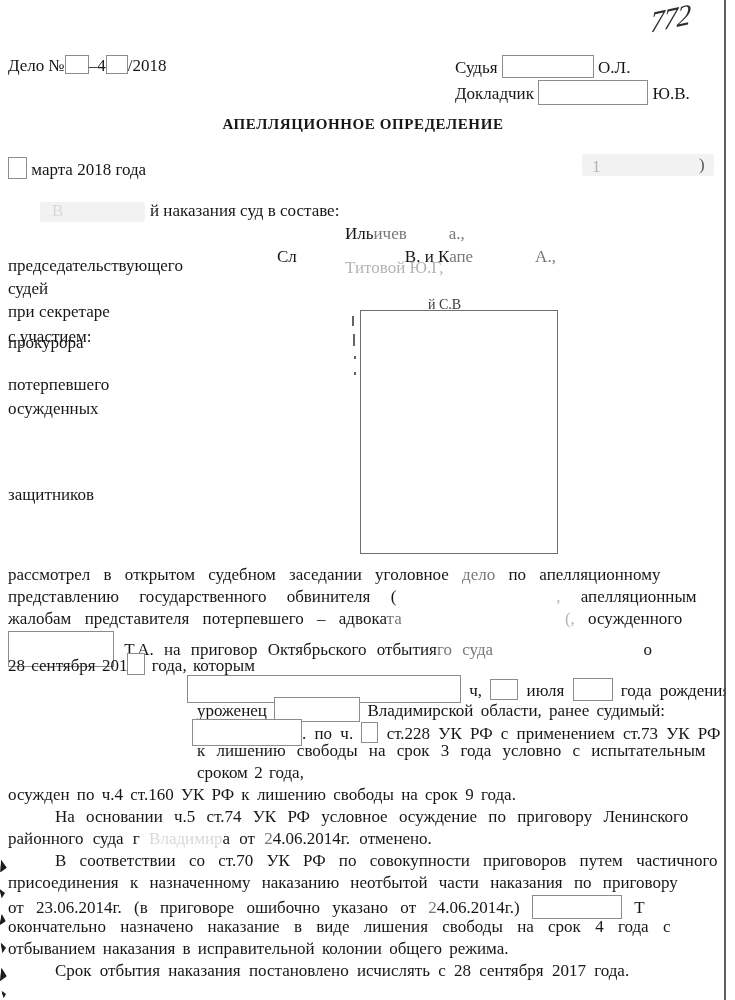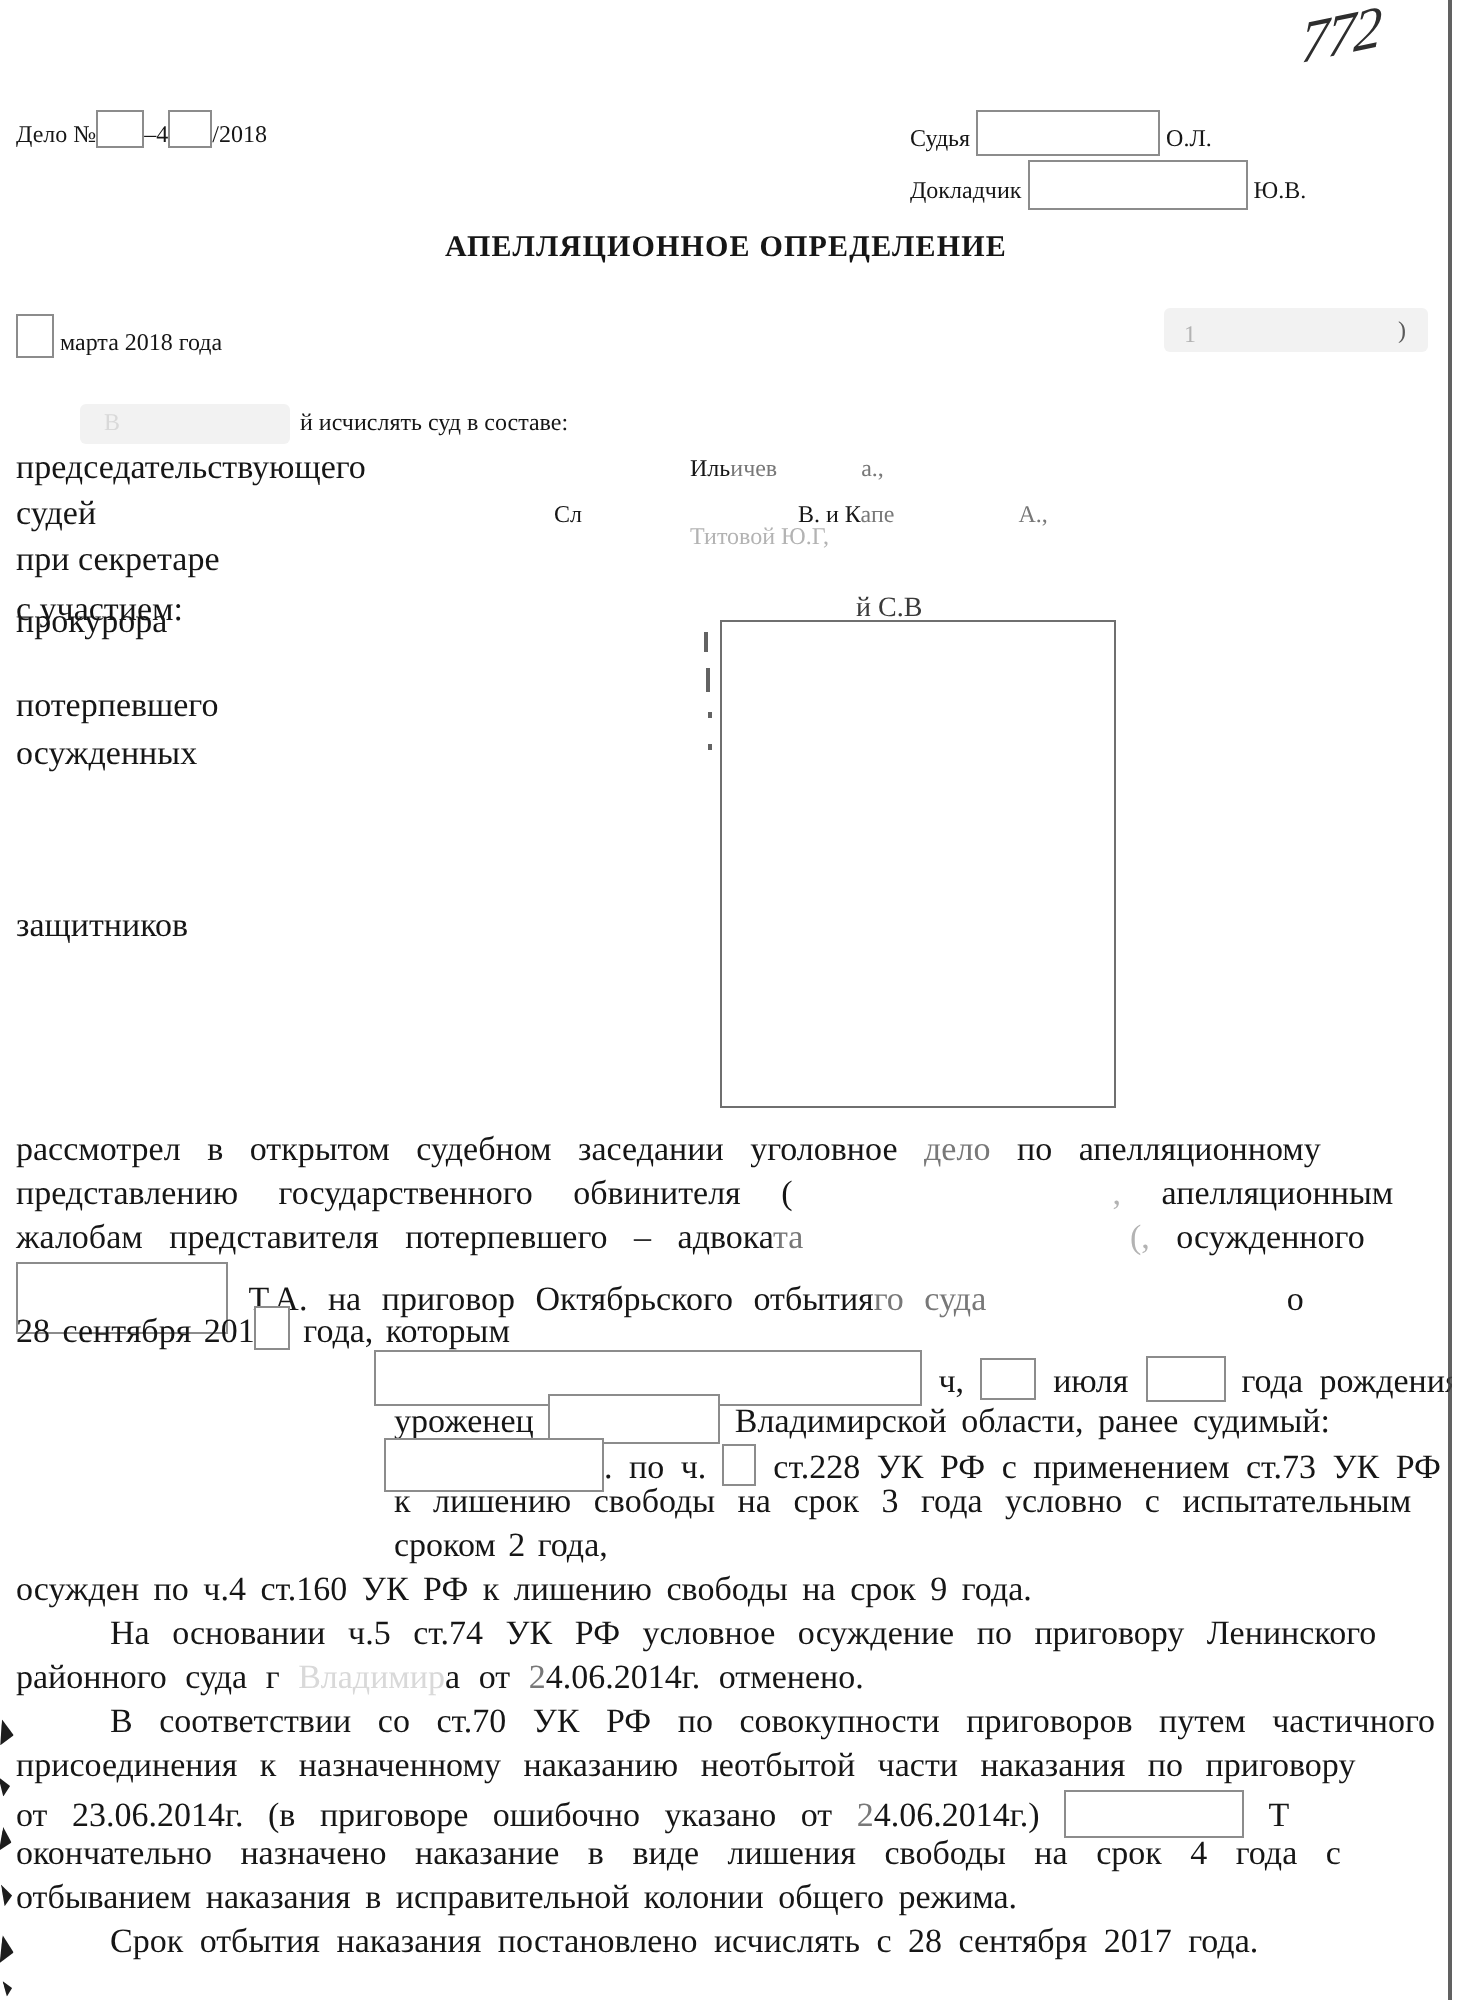--- a/index.html
+++ b/index.html
@@ -1,27 +1,27 @@
 <!DOCTYPE html>
 <html><head>
 <meta charset="utf-8">
 <style>
   html,body{margin:0;padding:0;background:#e8e8e8;}
   .page{position:relative;width:735px;height:1000px;background:#ffffff;overflow:hidden;
         font-family:"Liberation Serif", serif;color:#161616;}
   .clip{position:absolute;left:0;top:0;width:726px;height:1000px;overflow:hidden;}
-  .abs{position:absolute;white-space:pre;font-size:12px;line-height:20px;}
+  .abs{position:absolute;white-space:pre;font-size:17px;line-height:20px;}
   .bline{position:absolute;white-space:pre;font-size:17px;line-height:20px;color:#161616;}
   .seg-n{color:#161616;}
   .seg-m{color:#787878;}
   .seg-f{color:#b3b3b3;}
   .seg-f2{color:#d9d9d9;}
   .rbox{display:inline-block;background:#fff;border:1px solid #8c8c8c;vertical-align:-4px;}
   .gapseg{display:inline-block;}
-  .label{font-size:17px;}
+  .label{font-size:17px;margin-top:32px;}
   .title{position:absolute;left:0;top:116px;width:726px;text-align:center;font-weight:bold;
          font-size:15px;letter-spacing:.6px;}
   .handnum{position:absolute;left:650px;top:2px;font-size:29px;font-style:italic;
            color:#2e2e2e;transform:rotate(-12deg) skewX(-14deg);letter-spacing:-1px;}
   .bigbox{position:absolute;left:360px;top:310px;width:196px;height:242px;background:#fff;
           border:1px solid #6f6f6f;z-index:2;}
   .remnant{position:absolute;left:428px;top:297px;font-size:14px;color:#3a3a3a;z-index:1;}
   .scanline{position:absolute;left:724px;top:0;width:2px;height:1000px;background:#454545;opacity:.85;}
   .smudge{position:absolute;background:#f2f2f2;border-radius:3px;}
   .tick{position:absolute;background:#3c3c3c;opacity:.8;}
@@ -43,21 +43,21 @@
 
     <div class="title">АПЕЛЛЯЦИОННОЕ ОПРЕДЕЛЕНИЕ</div>
 
     <div class="abs" style="left:8px;top:157px"><span class="rbox" style="width:17px;height:20px;vertical-align:-4px"></span><span> марта 2018 года</span></div>
     <div class="smudge" style="left:582px;top:154px;width:132px;height:22px"></div>
     <div class="abs seg-f" style="left:592px;top:157px">1</div>
     <div class="abs" style="left:699px;top:155px;color:#5a5a5a">)</div>
 
     <div class="smudge" style="left:40px;top:202px;width:105px;height:20px"></div>
     <div class="abs seg-f2" style="left:52px;top:201px">В</div>
-    <div class="abs" style="left:150px;top:201px">й исчислять суд в составе:</div>
+    <div class="abs" style="left:150px;top:201px">й наказания суд в составе:</div>
 
     <div class="abs label" style="left:8px;top:224px">председательствующего</div>
     <div class="abs" style="left:345px;top:224px"><span class="seg-n">Иль</span><span class="seg-m">ичев</span><span class="gapseg" style="width:42px"></span><span class="seg-m">а.,</span></div>
 
     <div class="abs label" style="left:8px;top:247px">судей</div>
     <div class="abs" style="left:277px;top:247px"><span class="seg-n">Сл</span><span class="gapseg" style="width:108px"></span><span class="seg-n">В. и К</span><span class="seg-m">апе</span><span class="gapseg" style="width:62px"></span><span class="seg-m">А.,</span></div>
 
     <div class="abs label" style="left:8px;top:270px">при секретаре</div>
     <div class="abs seg-f" style="left:345px;top:258px">Титовой Ю.Г,</div>
 

